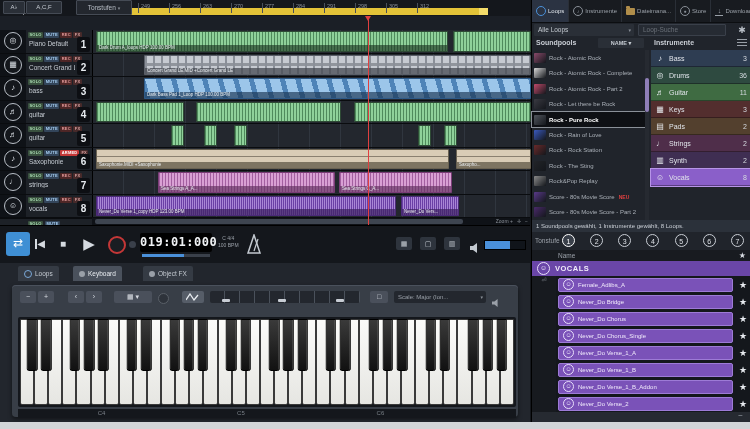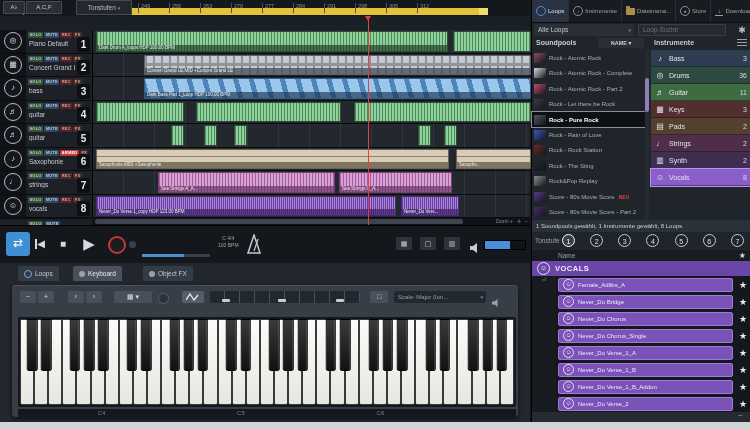--- a/index.html
+++ b/index.html
@@ -402,20 +402,21 @@
     <div id="playhead" class="abs"></div>
   </div>
 
   <div id="transport" class="abs">
     <div id="t-loop" class="abs">⇄</div>
     <div id="t-prev" class="abs tglyph">◀</div>
     <div id="t-stop" class="abs tglyph">■</div>
     <div id="t-play" class="abs tglyph">▶</div>
     <div id="t-rec" class="abs"></div>
     <div id="t-dot" class="abs"></div>
+    <div id="t-time" class="abs">019:01:000</div>
     <div id="t-prog" class="abs">
         <span></span>
       </div>
     <div id="t-info" class="abs">
       <div>C 4/4</div>
       <div>100 BPM</div>
     </div>
     <div id="t-metro" class="abs">
       <svg width="16" height="20" viewBox="0 0 16 20">
           <polygon points="8,1 14,19 2,19" fill="none" stroke="#c3c9d0" stroke-width="1.5"></polygon>

